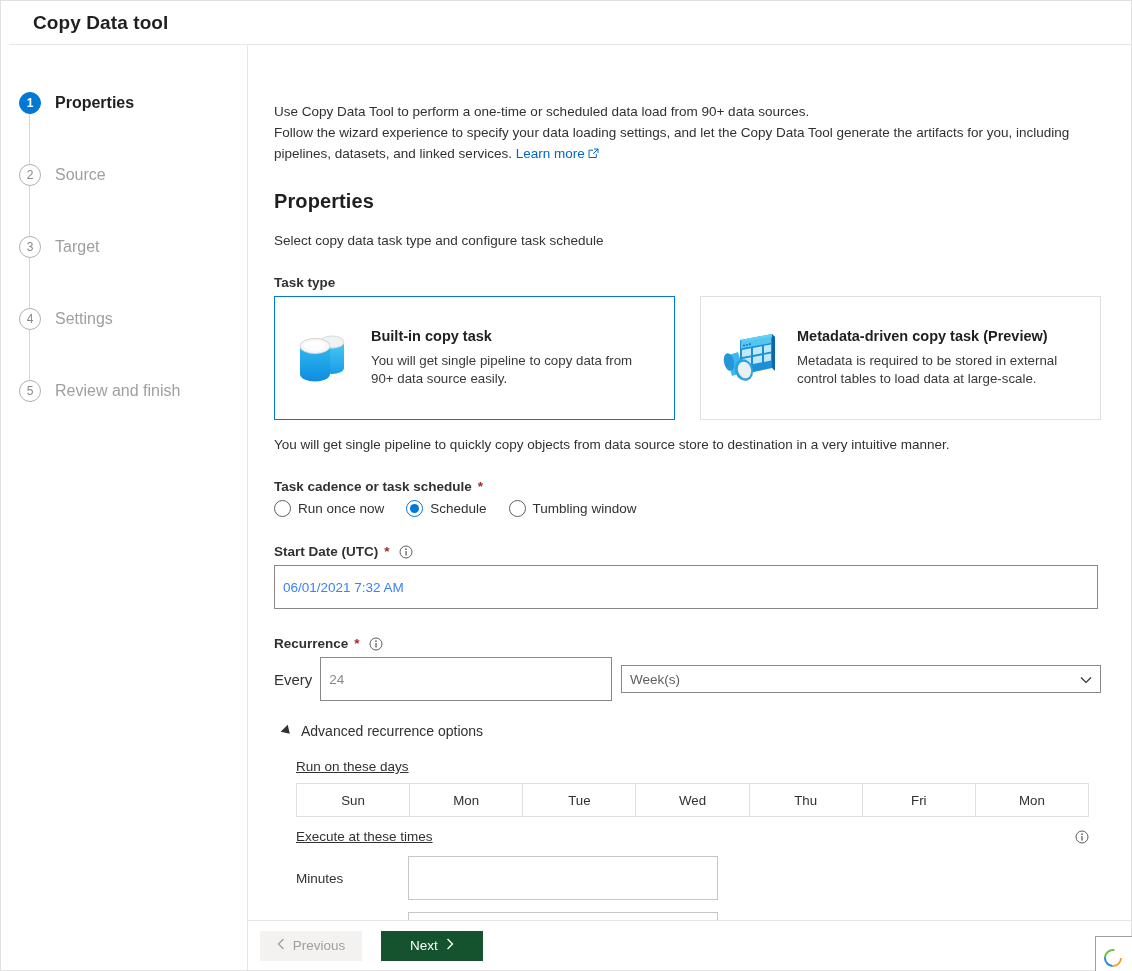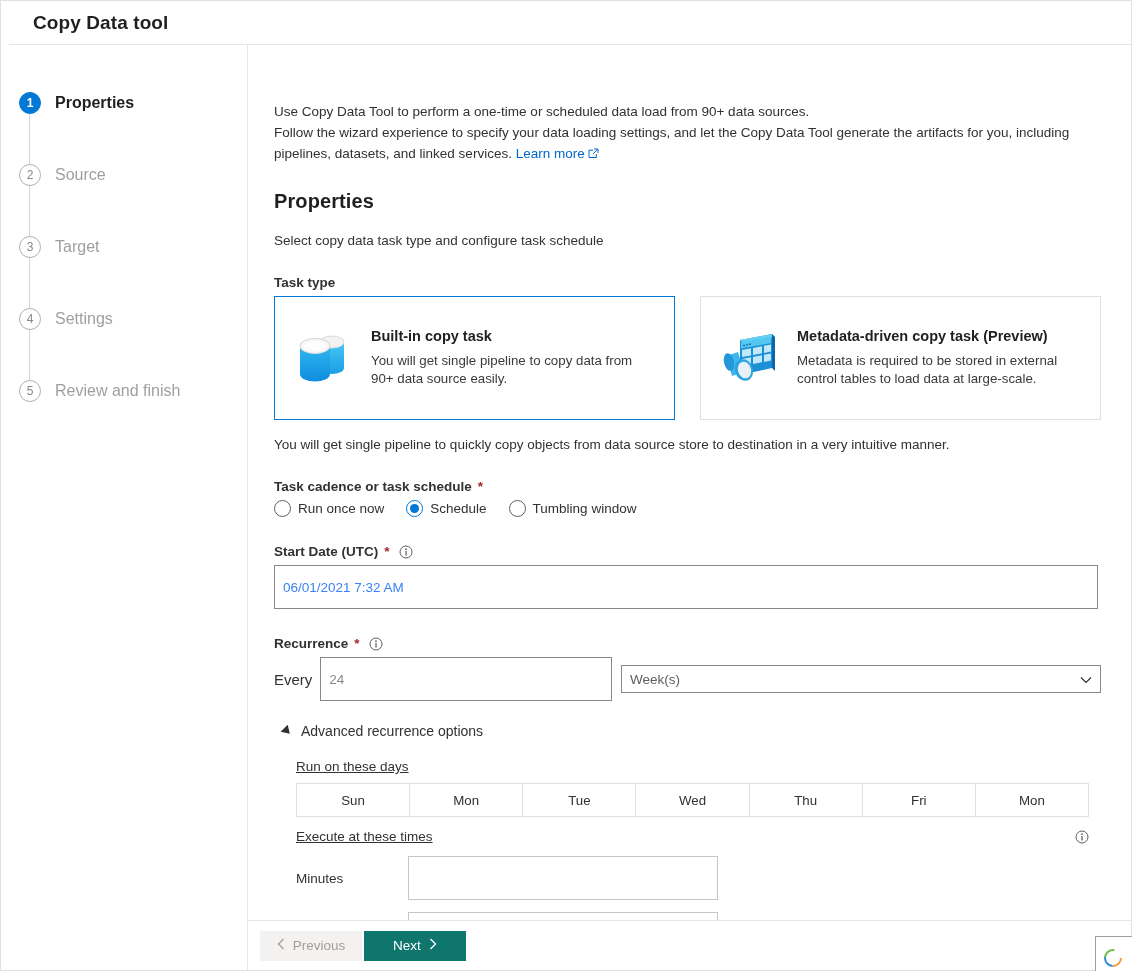--- a/index.html
+++ b/index.html
@@ -365,42 +365,42 @@
     cursor: pointer;
   }
   
   .footer {
     flex: 0 0 50px;
     height: 50px;
     border-top: 1px solid #e6e6e6;
     display: flex;
     align-items: center;
     padding-left: 12px;
-    gap: 2px;
+    gap: 19px;
     position: relative;
   }
   .btn {
     height: 30px;
     min-width: 102px;
     border: none;
     font-family: "Liberation Sans", sans-serif;
     font-size: 13.5px;
     display: inline-flex;
     align-items: center;
     justify-content: center;
     gap: 8px;
     cursor: pointer;
   }
   .btn.prev {
     background: #f3f2f1;
     color: #a19f9d;
     cursor: default;
   }
   .btn.next {
-    background: #0f766e;
+    background: #14532d;
     color: #fff;
   }
   .btn .chev-l, .btn .chev-r { display:inline-block; }
   
   .corner-widget {
     position: absolute;
     right: -16px;
     bottom: -14px;
     width: 52px;
     height: 48px;

